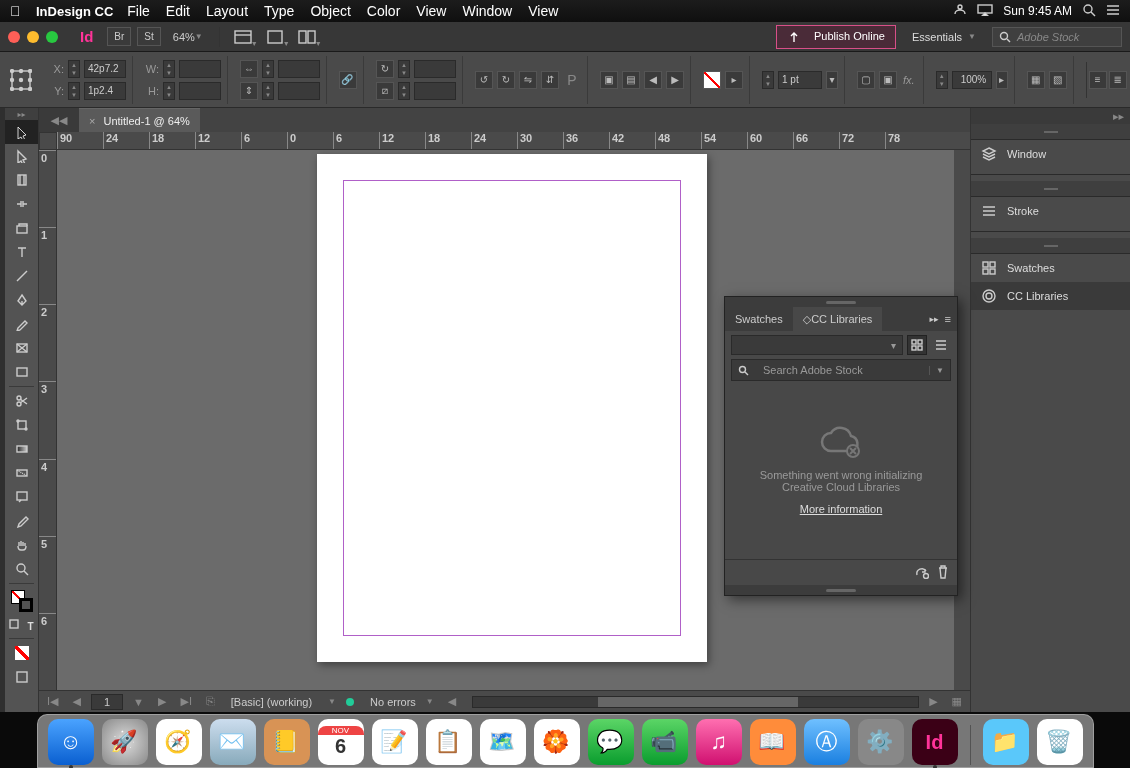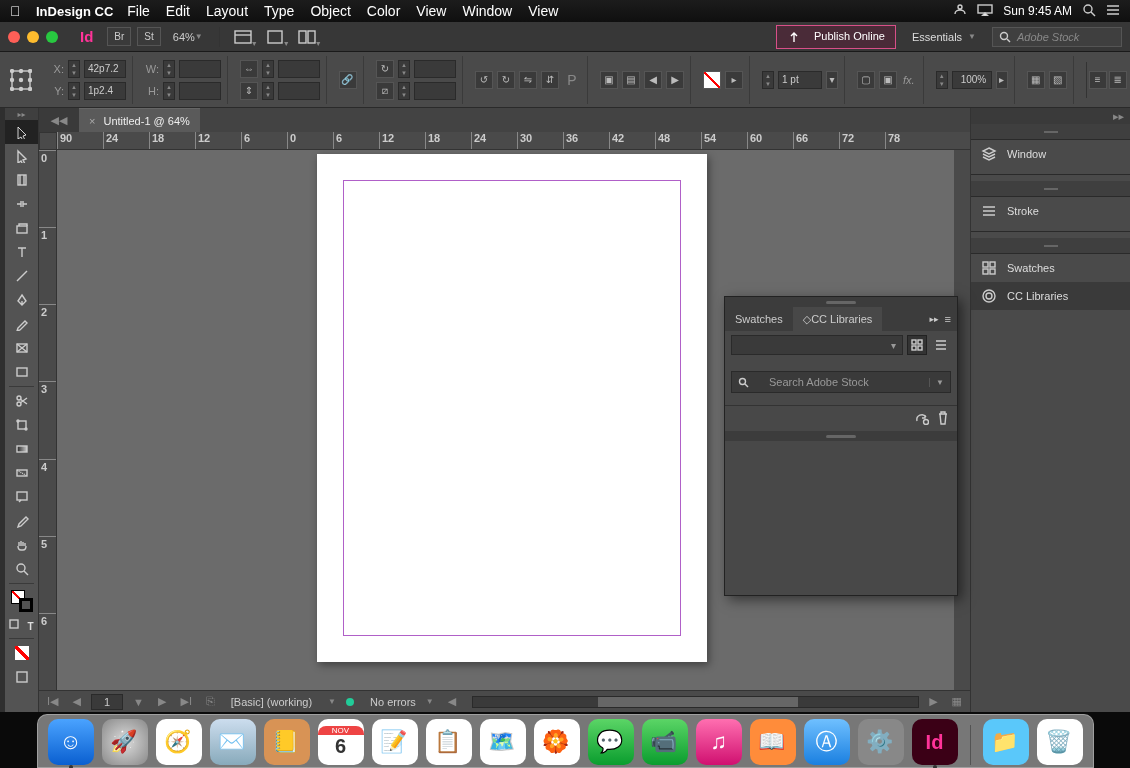--- a/index.html
+++ b/index.html
@@ -88,21 +88,21 @@
 .cc-panel .handle { height:10px; background:#3c3c3c; display:flex; justify-content:center; align-items:center; }
 .cc-panel .handle .grip { width:30px; height:3px; background:#666; border-radius:2px; }
 .cc-panel .tabs { display:flex; height:24px; background:#3c3c3c; }
 .cc-panel .tabs .tab { padding:0 10px; display:flex; align-items:center; color:#ccc; font-size:11px; }
 .cc-panel .tabs .tab.active { background:#484848; }
 .cc-panel .tabs .tail { margin-left:auto; display:flex; align-items:center; gap:6px; padding:0 6px; color:#ccc; }
 .cc-panel .row1 { display:flex; height:28px; align-items:center; padding:4px 6px; gap:4px; }
 .cc-panel .dd3 { flex:1; height:20px; background:#3a3a3a; border:1px solid #2a2a2a; color:#999; padding:0 6px; font-size:10px; display:flex; align-items:center; }
 .cc-panel .icon-btn { width:20px; height:20px; display:flex; align-items:center; justify-content:center; color:#ccc; border:1px solid transparent; }
 .cc-panel .icon-btn.on { background:#333; border-color:#222; }
-.cc-panel .search { margin:12px 6px; height:22px; background:#3a3a3a; border:1px solid #2a2a2a; display:flex; align-items:center; padding:0 6px; gap:20px; color:#999; }
+.cc-panel .search { margin:0 6px; height:22px; background:#3a3a3a; border:1px solid #2a2a2a; display:flex; align-items:center; padding:0 6px; gap:14px; color:#999; }
 .cc-panel .body { flex:1; display:flex; flex-direction:column; align-items:center; justify-content:center; color:#9a9a9a; text-align:center; padding:0 14px; gap:10px; font-size:11px; }
 .cc-panel .body .cloud-icon { width:44px; height:34px; }
 .cc-panel .body a { color:#ddd; text-decoration:underline; }
 .cc-panel .foot { height:26px; border-top:1px solid #333; display:flex; align-items:center; justify-content:flex-end; padding:0 8px; gap:8px; color:#888; }
 .cc-panel .foot-handle { height:10px; background:#3c3c3c; display:flex; justify-content:center; align-items:center; }
 
 
 .dock-wrap { position:absolute; bottom:0; left:0; right:0; height:56px; display:flex; align-items:flex-end; justify-content:center; }
 .dock { background:rgba(210,210,210,0.55); border-radius:10px 10px 0 0; padding:4px 10px 2px; display:flex; align-items:flex-end; gap:8px; border:1px solid rgba(255,255,255,0.3); }
 .dock .app { width:46px; height:46px; border-radius:10px; display:flex; align-items:center; justify-content:center; font-size:22px; color:#fff; position:relative; }
@@ -636,20 +636,32 @@
       </div>
   </div>
   <div class="search">
     <svg width="11" height="11" class="ico">
         <circle cx="4.5" cy="4.5" r="3"></circle>
         <path d="M7 7l3 3"></path>
       </svg>
     <span>Search Adobe Stock</span>
     <span style="margin-left:auto;border-left:1px solid #555;padding-left:6px;font-size:8px">▼</span>
   </div>
+  <div class="body">
+    <svg class="cloud-icon" viewBox="0 0 44 34">
+        <path d="M12 26a9 9 0 010-18 11 11 0 0120 3 8 8 0 012 15H12z" fill="none" stroke="#777" stroke-width="2.5"></path>
+        <circle cx="34" cy="26" r="6" fill="#484848" stroke="#777" stroke-width="2"></circle>
+        <path d="M31 23l6 6M37 23l-6 6" stroke="#777" stroke-width="2"></path>
+      </svg>
+    <div>
+      <div>Something went wrong initializing</div>
+      <div>Creative Cloud Libraries</div>
+    </div>
+    <a>More information</a>
+  </div>
   <div class="foot">
     <span><svg width="16" height="14" class="ico">
           <path d="M4 10a5 5 0 019-4M12 4v3h-3"></path>
           <circle cx="13" cy="11" r="2.5"></circle>
         </svg></span>
     <span><svg width="12" height="14" class="ico">
           <path d="M2 3h8M4 3V1h4v2M3 3l1 10h4l1-10"></path>
         </svg></span>
   </div>
   <div class="foot-handle">

